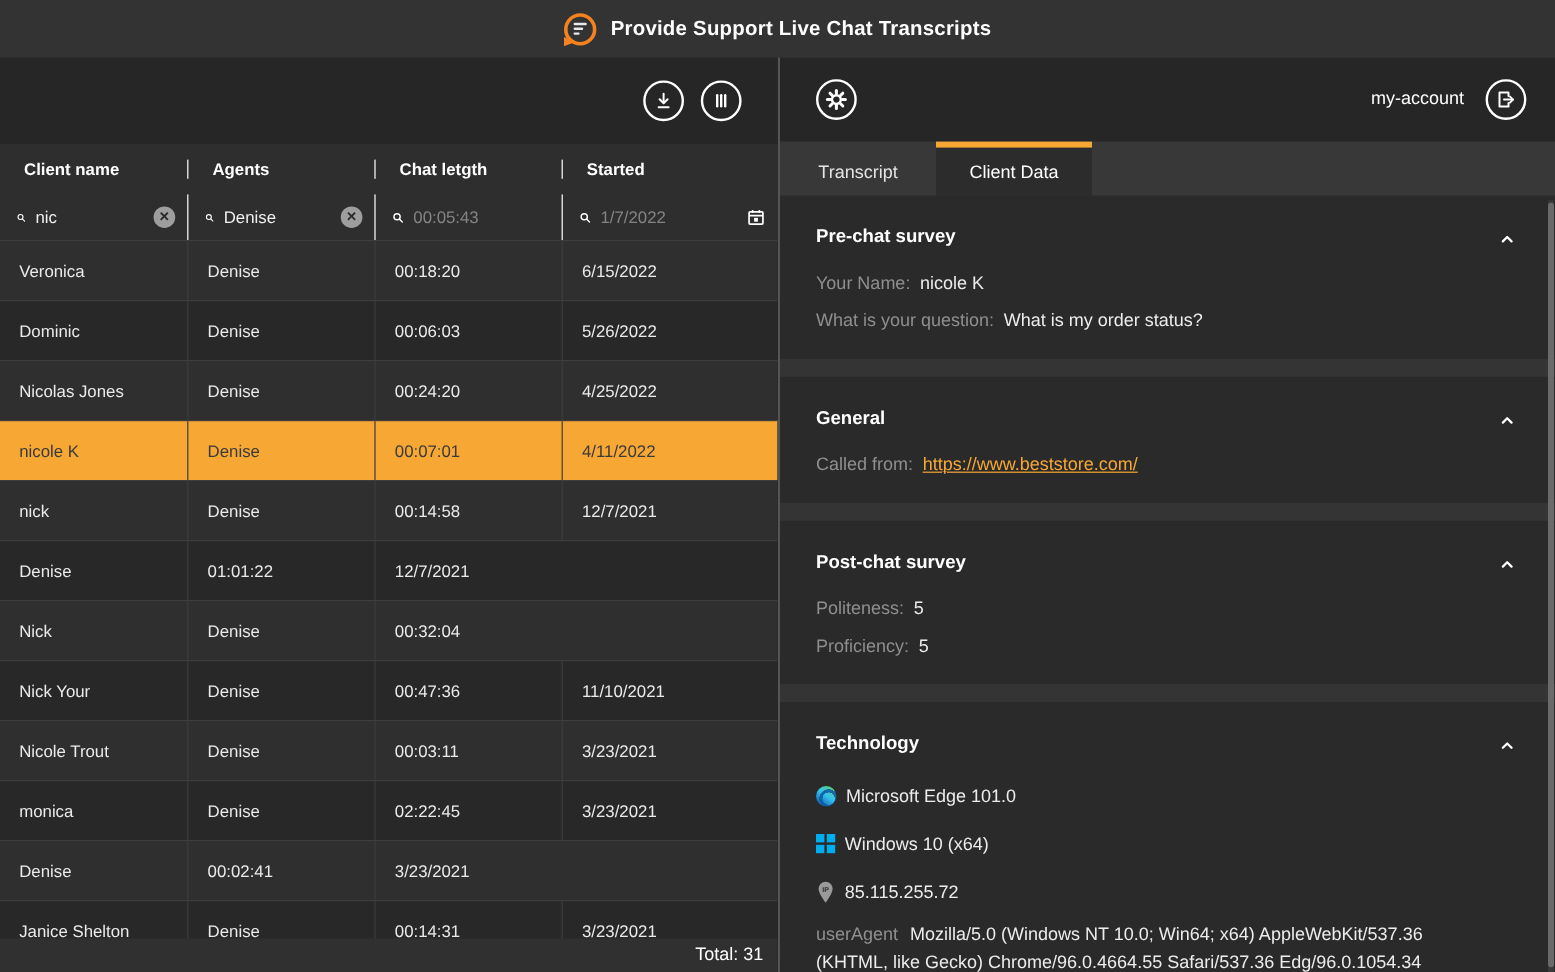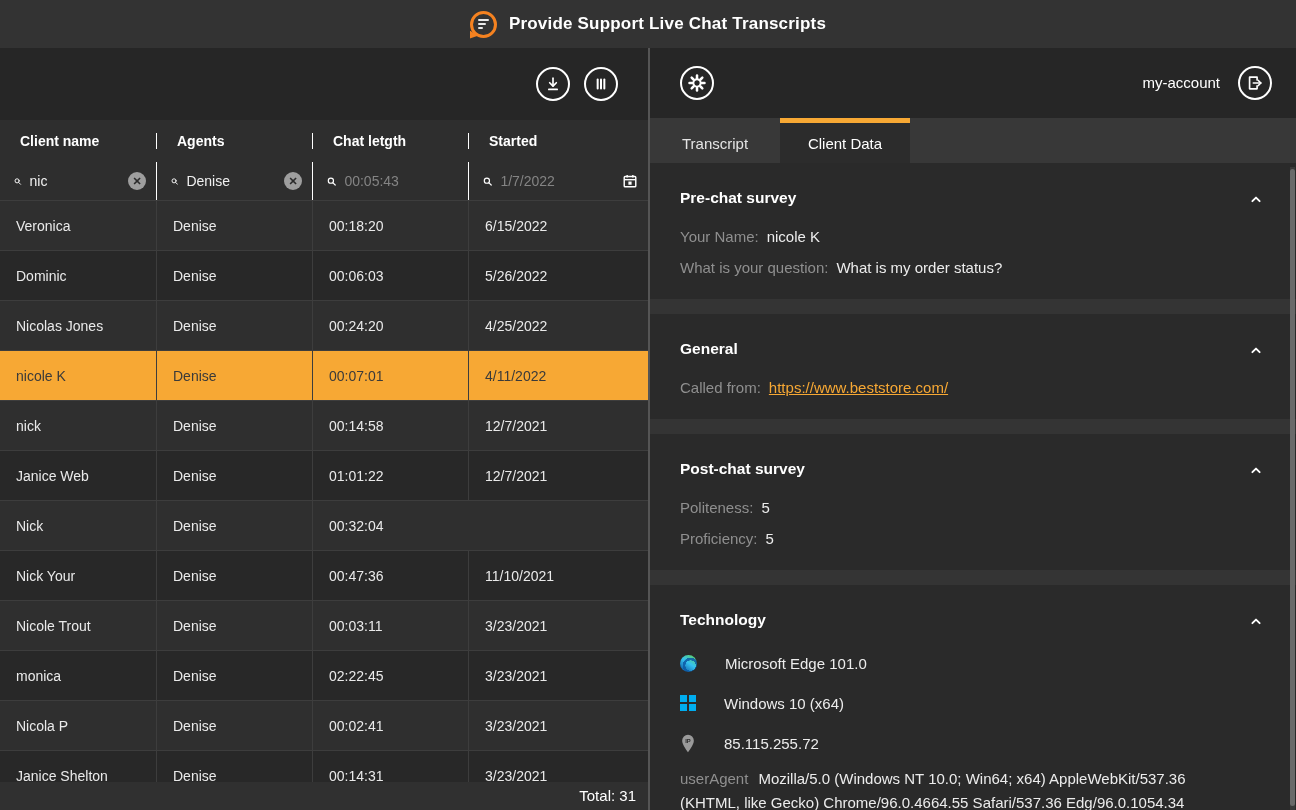--- a/index.html
+++ b/index.html
@@ -70,21 +70,21 @@
   .card:last-child { margin-bottom:0; flex:1 0 auto; }
   .card-head { display:flex; align-items:flex-start; justify-content:space-between; margin-bottom:12px; }
   .card-title { color:#fff; font-size:15.5px; font-weight:700; }
   .collapse-btn { background:none; border:none; padding:2px; cursor:pointer; display:flex; }
 
   .field { font-size:15px; line-height:31px; white-space:nowrap; }
   .field .flabel { color:#8f8f8f; margin-right:8px; }
   .field .fvalue { color:#ececec; }
   .field a.fvalue { color:#F7A834; text-decoration:underline; }
 
-  .tech-item { display:flex; align-items:center; gap:28px; height:40px; color:#ececec; font-size:15px; }
+  .tech-item { display:flex; align-items:center; gap:8px; height:40px; color:#ececec; font-size:15px; }
   .edge-ic { width:17px; height:17px; border-radius:50%; flex:0 0 auto;
              background:
                radial-gradient(circle at 62% 62%, transparent 0 34%, rgba(12,89,164,.85) 35% 52%, transparent 53%),
                linear-gradient(215deg,#5FD35F 5%,#35C1F1 48%,#0C59A4 92%); }
   .win-ic { width:16px; height:16px; flex:0 0 auto; display:grid; grid-template-columns:7px 7px; grid-template-rows:7px 7px; gap:2px; }
   .win-ic span { background:#00ADEF; }
   .ua { margin-top:4px; max-width:545px; font-size:15px; line-height:1.55; }
   .ua .flabel { color:#8f8f8f; margin-right:10px; }
   .ua .fvalue { color:#ececec; }
 
@@ -200,21 +200,20 @@
             <div class="tcell c3">00:07:01</div>
             <div class="tcell c4">4/11/2022</div>
           </div>
           <div class="trow odd">
             <div class="tcell c1">nick</div>
             <div class="tcell c2">Denise</div>
             <div class="tcell c3">00:14:58</div>
             <div class="tcell c4">12/7/2021</div>
           </div>
           <div class="trow even">
-            <div class="tcell c1">Janice Web</div>
             <div class="tcell c2">Denise</div>
             <div class="tcell c3">01:01:22</div>
             <div class="tcell c4">12/7/2021</div>
           </div>
           <div class="trow odd">
             <div class="tcell c1">Nick</div>
             <div class="tcell c2">Denise</div>
             <div class="tcell c3">00:32:04</div>
           </div>
           <div class="trow even">
@@ -229,21 +228,20 @@
             <div class="tcell c3">00:03:11</div>
             <div class="tcell c4">3/23/2021</div>
           </div>
           <div class="trow even">
             <div class="tcell c1">monica</div>
             <div class="tcell c2">Denise</div>
             <div class="tcell c3">02:22:45</div>
             <div class="tcell c4">3/23/2021</div>
           </div>
           <div class="trow odd">
-            <div class="tcell c1">Nicola P</div>
             <div class="tcell c2">Denise</div>
             <div class="tcell c3">00:02:41</div>
             <div class="tcell c4">3/23/2021</div>
           </div>
           <div class="trow even">
             <div class="tcell c1">Janice Shelton</div>
             <div class="tcell c2">Denise</div>
             <div class="tcell c3">00:14:31</div>
             <div class="tcell c4">3/23/2021</div>
           </div>

